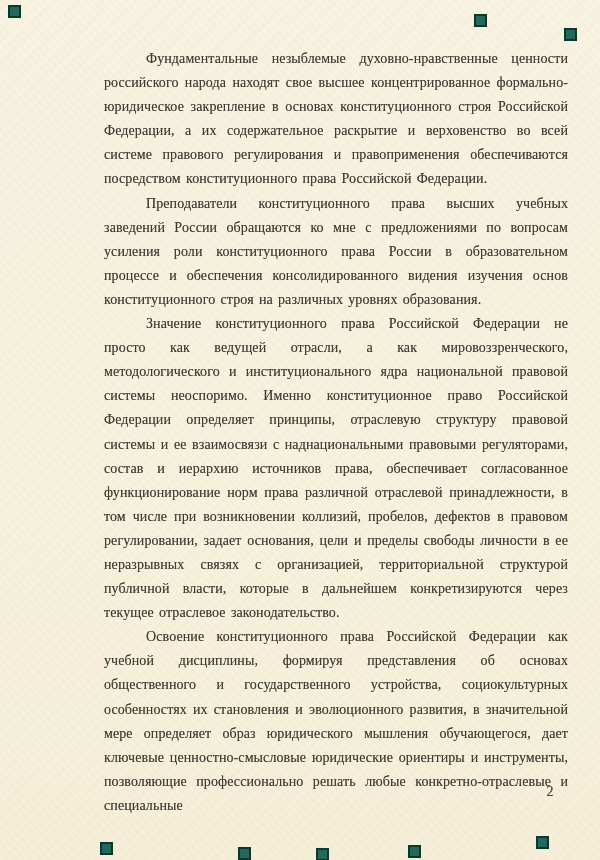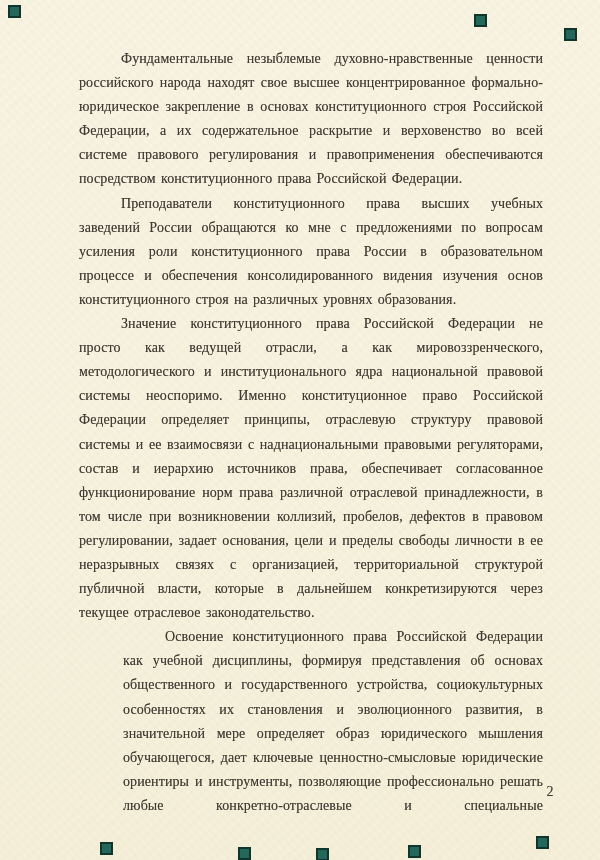--- a/index.html
+++ b/index.html
@@ -15,38 +15,37 @@
       repeating-linear-gradient(-43deg, rgba(120,105,70,0.02) 0px, rgba(255,255,255,0.028) 4px, rgba(120,105,70,0.018) 8px),
       linear-gradient(180deg, #f9f4e2 0%, #f8f3de 55%, #f6f0d9 100%);
     font-family: "Liberation Serif", "DejaVu Serif", serif;
   }
   .page {
     position: absolute;
     inset: 0;
   }
   .text-block {
     position: absolute;
-    left: 79px;
+    left: 104px;
     top: 47px;
     width: 464px;
   }
   .text-block p {
     margin: 0;
     text-indent: 42px;
     text-align: justify;
     font-size: 14px;
     line-height: 24.1px;
     color: #403b34;
     word-spacing: 1.6px;
     letter-spacing: 0.1px;
     text-shadow: 0 0 0.5px rgba(64,59,52,0.55);
   }
   .text-block p.justify-last {
     text-align-last: justify;
-    margin-left: 44px;
   }
   .page-number {
     position: absolute;
     top: 784px;
     left: 540px;
     width: 20px;
     text-align: center;
     font-size: 14px;
     color: #45403a;
     text-shadow: 0 0 0.5px rgba(64,59,52,0.5);

